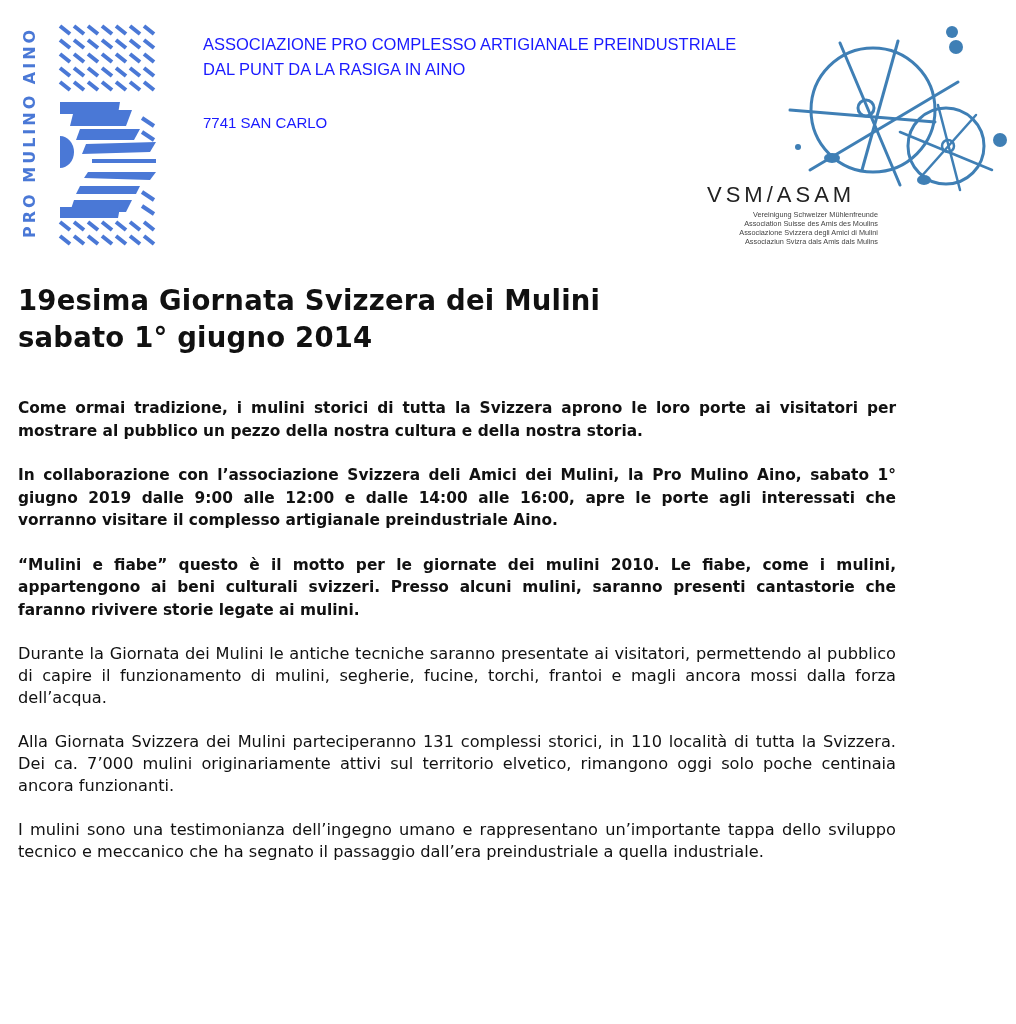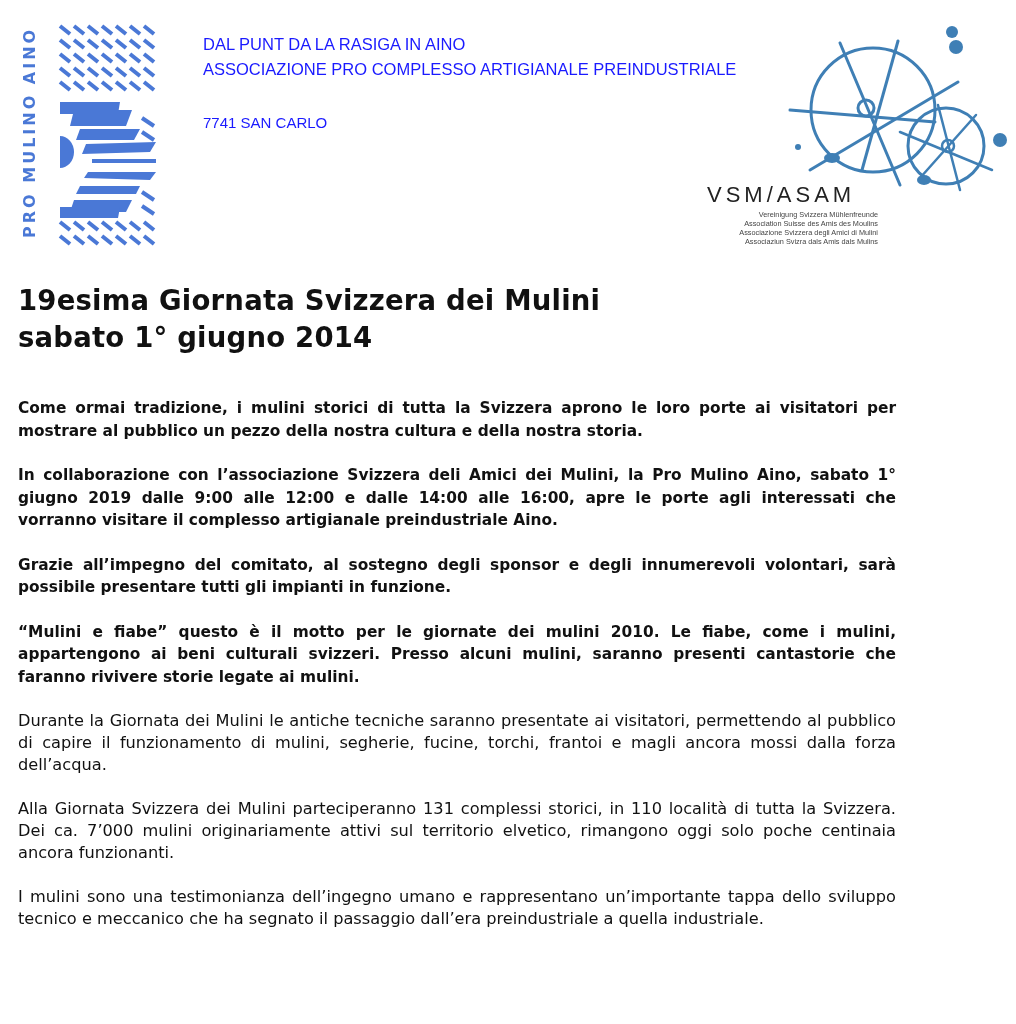--- a/index.html
+++ b/index.html
@@ -96,22 +96,22 @@
     <polygon points="70,137 134,137 134,141 70,141"></polygon>
     <polygon points="66,150 134,150 128,158 62,156"></polygon>
     <polygon points="58,164 118,164 114,172 54,172"></polygon>
     <polygon points="52,178 110,178 104,190 48,190"></polygon>
     <polygon points="38,185 98,185 96,196 38,196"></polygon>
     <path d="M38,114 A14,16 0 0 1 38,146 Z"></path>
   </g>
 </svg>
 
 <div class="org">
+  <div>ASSOCIAZIONE PRO COMPLESSO ARTIGIANALE PREINDUSTRIALE</div>
   <div>DAL PUNT DA LA RASIGA IN AINO</div>
-  <div>ASSOCIAZIONE PRO COMPLESSO ARTIGIANALE PREINDUSTRIALE</div>
   <div class="addr">7741 SAN CARLO</div>
 </div>
 
 <svg class="logo-right" viewBox="0 0 246 185" xmlns="http://www.w3.org/2000/svg">
   <g stroke="#3f7fb5" fill="none" stroke-linecap="round">
     <circle cx="103" cy="100" r="62" stroke-width="3"></circle>
     <circle cx="176" cy="136" r="38" stroke-width="3"></circle>
     <line x1="20" y1="100" x2="165" y2="112" stroke-width="3"></line>
     <line x1="70" y1="33" x2="130" y2="175" stroke-width="3"></line>
     <line x1="128" y1="31" x2="92" y2="160" stroke-width="3"></line>
@@ -126,32 +126,31 @@
     <circle cx="182" cy="22" r="6"></circle>
     <circle cx="186" cy="37" r="7"></circle>
     <circle cx="230" cy="130" r="7"></circle>
     <circle cx="28" cy="137" r="3"></circle>
     <ellipse cx="62" cy="148" rx="8" ry="5"></ellipse>
     <ellipse cx="154" cy="170" rx="7" ry="5"></ellipse>
   </g>
 </svg>
 <div class="vsm-title">VSM/ASAM</div>
 <div class="vsm-sub">
-  <div>Vereinigung Svizzera Mühlenfreunde</div>
+  <div>Vereinigung Schweizer Mühlenfreunde</div>
   <div>Association Suisse des Amis des Moulins</div>
   <div>Associazione Svizzera degli Amici di Mulini</div>
   <div>Associaziun Svizra dals Amis dals Mulins</div>
 </div>
 
 <div class="title">
   <div>19esima Giornata Svizzera dei Mulini</div>
   <div>sabato 1° giugno 2014</div>
 </div>
 
 <div class="content">
   <p class="b">Come ormai tradizione, i mulini storici di tutta la Svizzera aprono le loro porte ai visitatori per mostrare al pubblico un pezzo della nostra cultura e della nostra storia.</p>
   <p class="b">In collaborazione con l’associazione Svizzera deli Amici dei Mulini, la Pro Mulino Aino, sabato 1° giugno 2019 dalle 9:00 alle 12:00 e dalle 14:00 alle 16:00, apre le porte agli interessati che vorranno visitare il complesso artigianale preindustriale Aino.</p>
-  <p class="b">Grazie all’impegno del comitato, al sostegno degli sponsor e degli innumerevoli volontari, sarà possibile presentare tutti gli impianti in funzione.</p>
   <p class="b">“Mulini e fiabe” questo è il motto per le giornate dei mulini 2010. Le fiabe, come i mulini, appartengono ai beni culturali svizzeri. Presso alcuni mulini, saranno presenti cantastorie che faranno rivivere storie legate ai mulini.</p>
   <p>Durante la Giornata dei Mulini le antiche tecniche saranno presentate ai visitatori, permettendo al pubblico di capire il funzionamento di mulini, segherie, fucine, torchi, frantoi e magli ancora mossi dalla forza dell’acqua.</p>
   <p>Alla Giornata Svizzera dei Mulini parteciperanno 131 complessi storici, in 110 località di tutta la Svizzera. Dei ca. 7’000 mulini originariamente attivi sul territorio elvetico, rimangono oggi solo poche centinaia ancora funzionanti.</p>
   <p>I mulini sono una testimonianza dell’ingegno umano e rappresentano un’importante tappa dello sviluppo tecnico e meccanico che ha segnato il passaggio dall’era preindustriale a quella industriale.</p>
 </div>
 
 </body></html>

